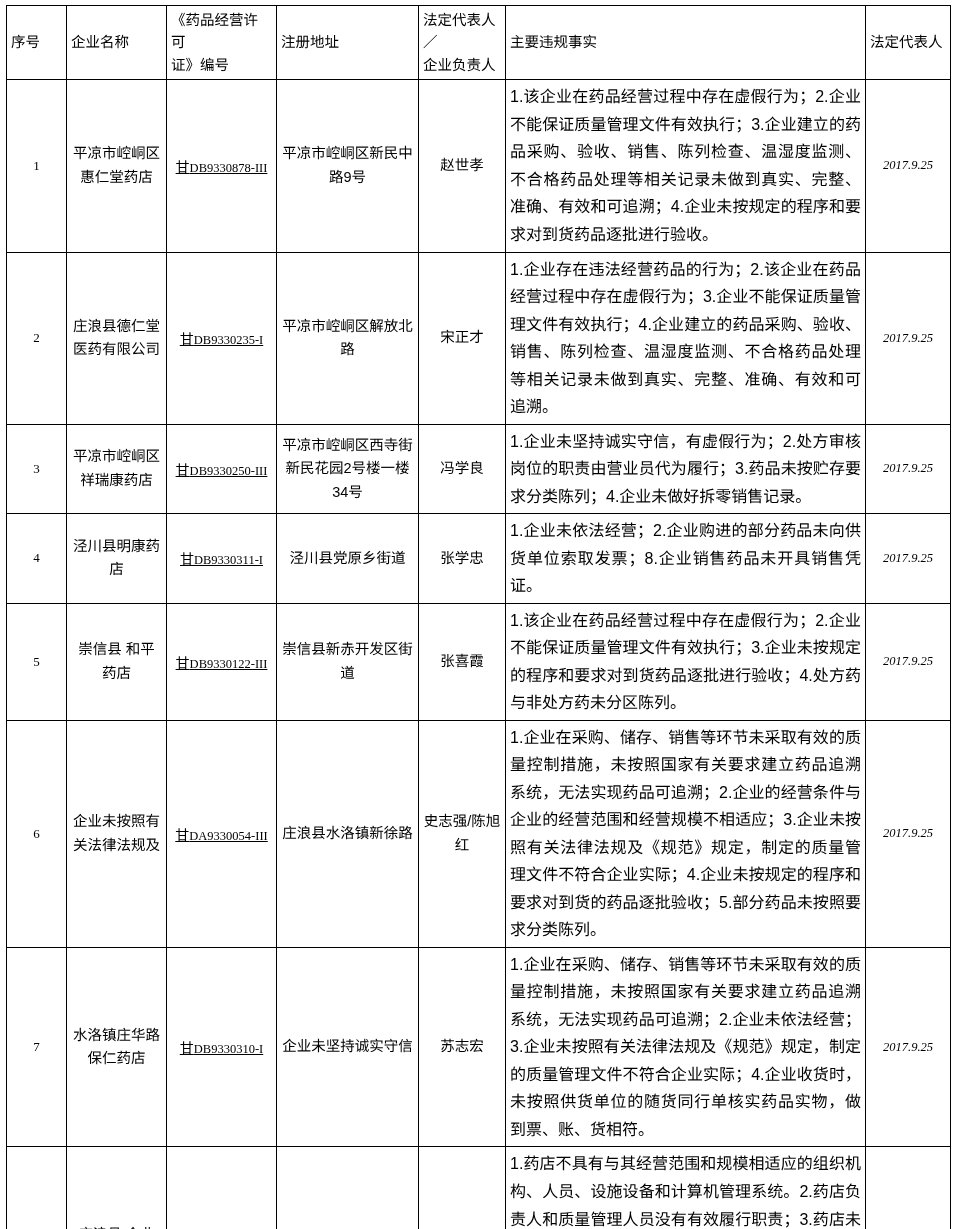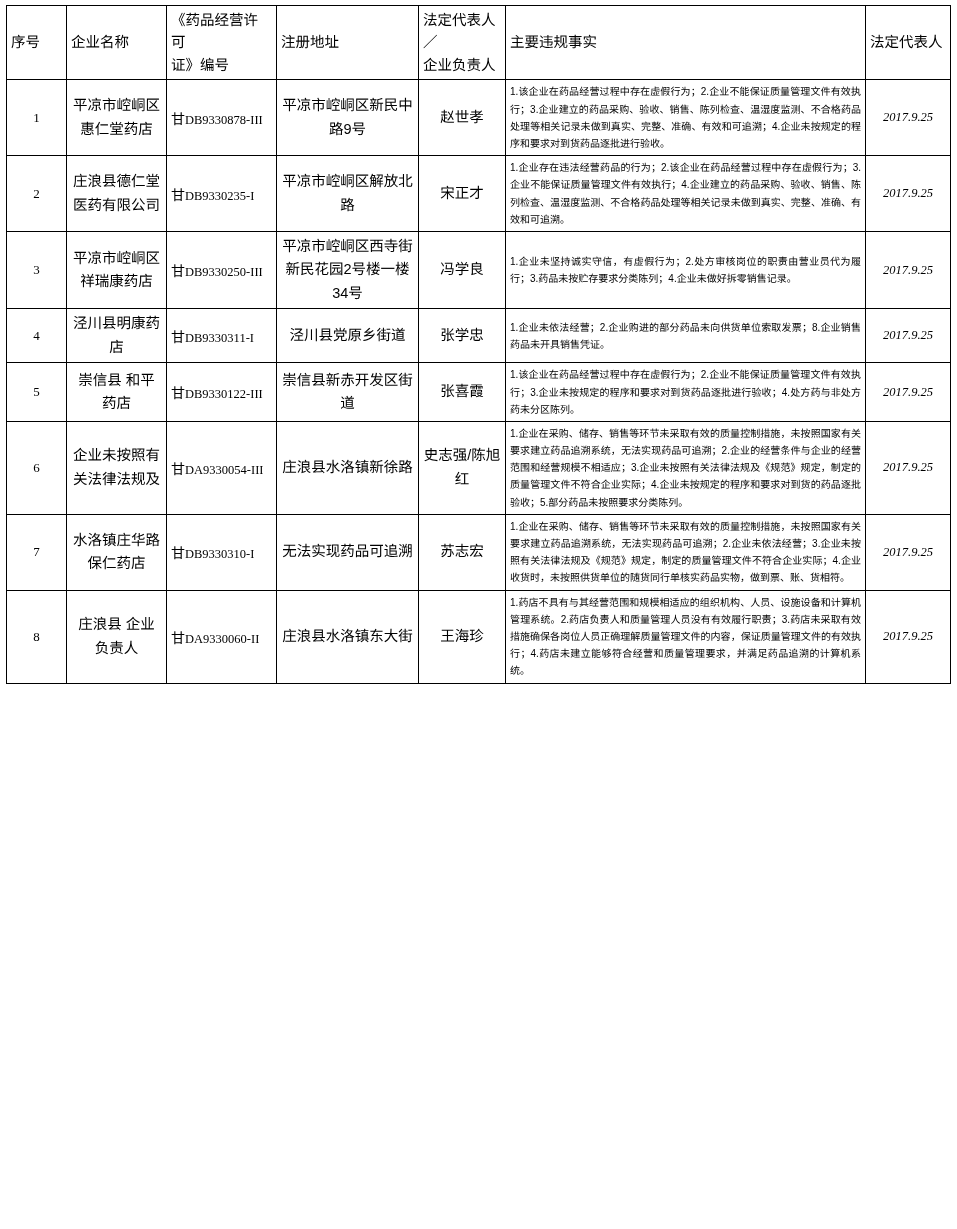--- a/index.html
+++ b/index.html
@@ -61,33 +61,34 @@
   }
   td.cell-name,
   td.cell-address,
   td.cell-person {
     text-align: center;
     font-size: 14.5px;
     line-height: 1.62;
     font-family: "Liberation Sans", "DejaVu Sans", sans-serif;
   }
   td.cell-license {
-    text-align: left;
+    text-align: center;
     font-size: 12.5px;
     font-family: "Liberation Serif", "DejaVu Serif", serif;
     letter-spacing: 0px;
     white-space: nowrap;
+    text-decoration: underline;
   }
   td.cell-license .cn-prefix {
     font-family: "Liberation Sans", "DejaVu Sans", sans-serif;
     font-size: 14px;
   }
   td.cell-facts {
     text-align: left;
-    font-size: 10px;
+    font-size: 16px;
     line-height: 1.72;
     font-family: "Liberation Sans", "DejaVu Sans", sans-serif;
     padding-left: 6px;
     padding-right: 4px;
     text-align: justify;
     text-justify: inter-ideograph;
     margin-top: 12px;
   }
   td.cell-date {
     text-align: center;
@@ -191,21 +192,21 @@
           <td class="cell-license"><span class="cn-prefix">甘</span><span>DA9330054-III</span></td>
           <td class="cell-address">庄浪县水洛镇新徐路</td>
           <td class="cell-person">史志强/陈旭红</td>
           <td class="cell-facts">1.企业在采购、储存、销售等环节未采取有效的质量控制措施，未按照国家有关要求建立药品追溯系统，无法实现药品可追溯；2.企业的经营条件与企业的经营范围和经营规模不相适应；3.企业未按照有关法律法规及《规范》规定，制定的质量管理文件不符合企业实际；4.企业未按规定的程序和要求对到货的药品逐批验收；5.部分药品未按照要求分类陈列。</td>
           <td class="cell-date">2017.9.25</td>
         </tr>
         <tr>
           <td class="cell-seq">7</td>
           <td class="cell-name">水洛镇庄华路保仁药店</td>
           <td class="cell-license"><span class="cn-prefix">甘</span><span>DB9330310-I</span></td>
-          <td class="cell-address">无法实现药品可追溯</td>
+          <td class="cell-address">企业未坚持诚实守信</td>
           <td class="cell-person">苏志宏</td>
           <td class="cell-facts">1.企业在采购、储存、销售等环节未采取有效的质量控制措施，未按照国家有关要求建立药品追溯系统，无法实现药品可追溯；2.企业未依法经营；3.企业未按照有关法律法规及《规范》规定，制定的质量管理文件不符合企业实际；4.企业收货时，未按照供货单位的随货同行单核实药品实物，做到票、账、货相符。</td>
           <td class="cell-date">2017.9.25</td>
         </tr>
         <tr>
           <td class="cell-seq">8</td>
           <td class="cell-name">庄浪县 企业负责人</td>
           <td class="cell-license"><span class="cn-prefix">甘</span><span>DA9330060-II</span></td>
           <td class="cell-address">庄浪县水洛镇东大街</td>
           <td class="cell-person">王海珍</td>

